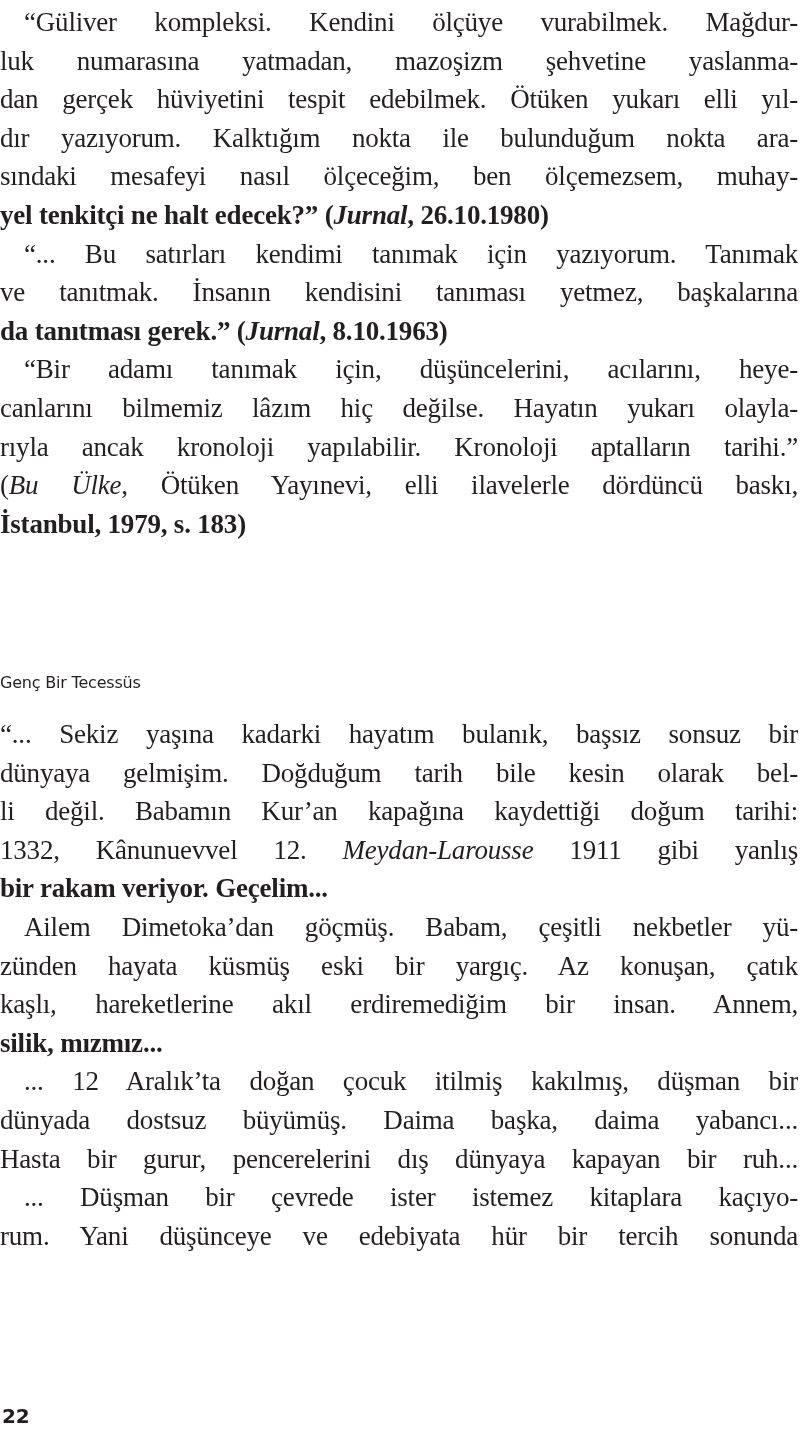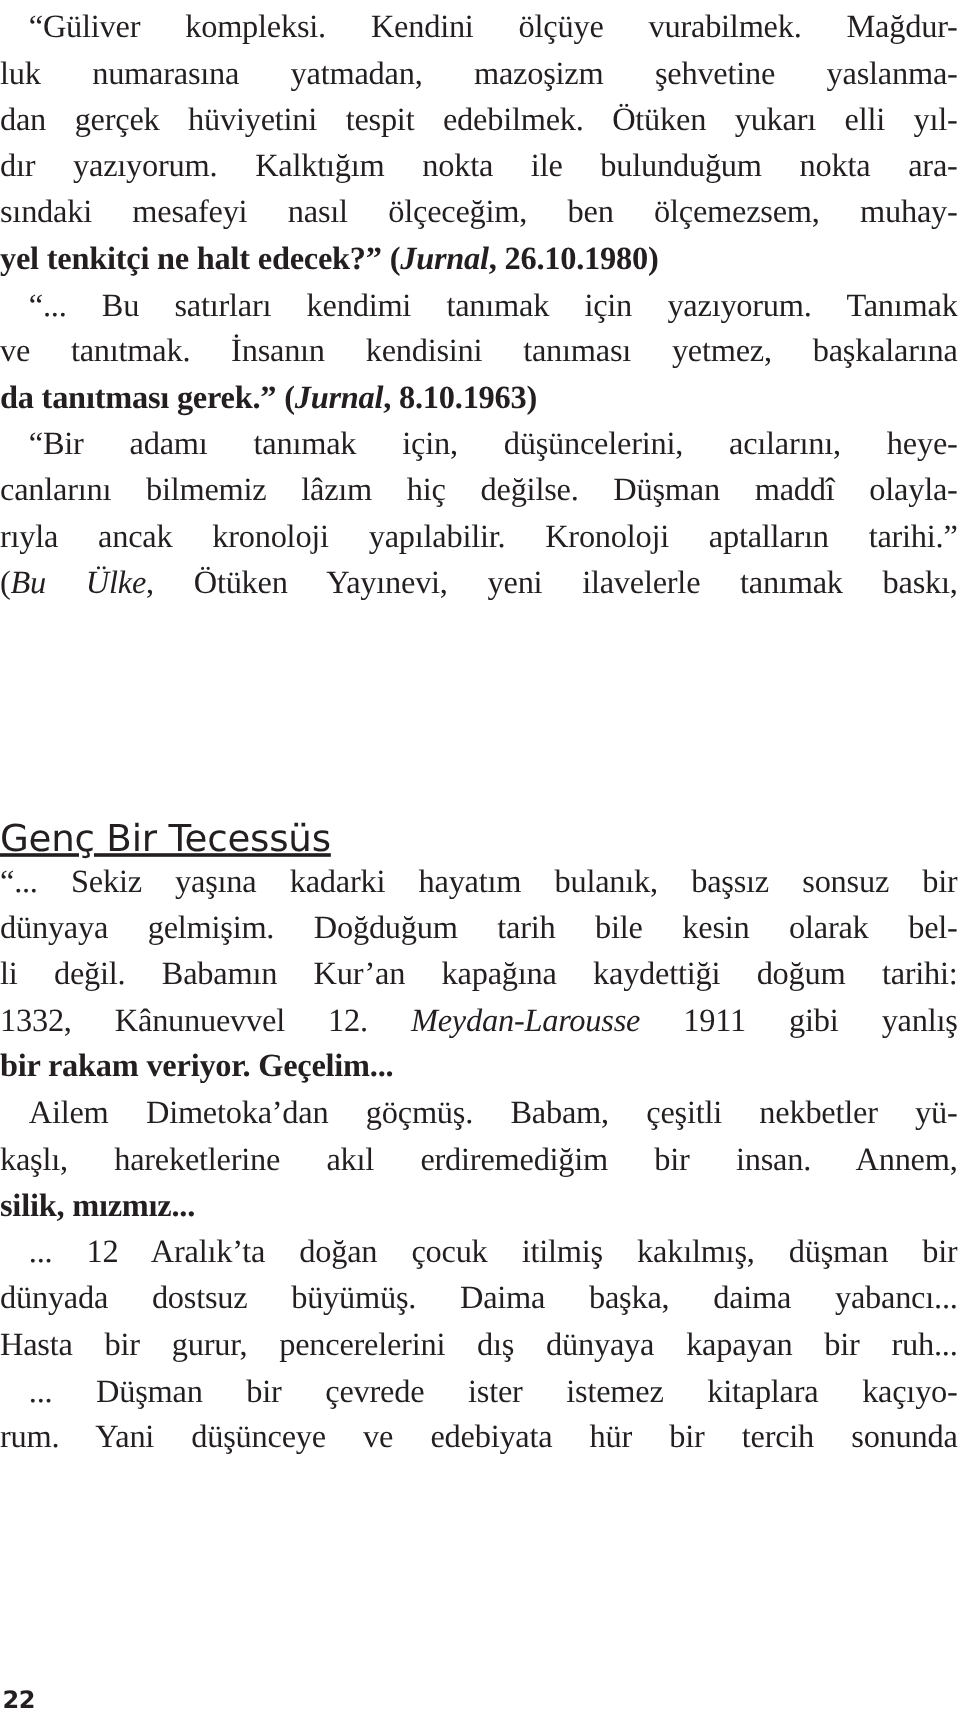--- a/index.html
+++ b/index.html
@@ -19,25 +19,24 @@
     height: 38.6px;
     white-space: nowrap;
     text-align: justify;
     text-align-last: justify;
     width: 798px;
     overflow: hidden;
   }
   .line.last { text-align-last: left; font-weight: bold; }
   .line.indent { padding-left: 24px; width: 774px; }
   .heading {
-    position: absolute; left: 0; top: 680px;
+    position: absolute; left: 0; top: 664px;
     font-family: "DejaVu Sans", "Liberation Sans", sans-serif;
-    font-size: 31px; font-weight: normal;
+    font-size: 16px; font-weight: normal;
     color: #231f20;
-    text-decoration: underline;
   }
   .block2 { position: absolute; left: 0; top: 715px; width: 800px; }
   .pagenum {
     position: absolute; left: 2px; top: 1397px;
     font-family: "DejaVu Sans", "Liberation Sans", sans-serif;
     font-weight: bold; font-size: 20px; color: #231f20;
   }
   i { font-style: italic; }
 </style>
 </head>
@@ -48,32 +47,34 @@
       <span class="line indent"><span>“Güliver kompleksi. Kendini ölçüye vurabilmek. Mağdur-</span></span>
       <span class="line"><span>luk numarasına yatmadan, mazoşizm şehvetine yaslanma-</span></span>
       <span class="line"><span>dan gerçek hüviyetini tespit edebilmek. Ötüken yukarı elli yıl-</span></span>
       <span class="line"><span>dır yazıyorum. Kalktığım nokta ile bulunduğum nokta ara-</span></span>
       <span class="line"><span>sındaki mesafeyi nasıl ölçeceğim, ben ölçemezsem, muhay-</span></span>
       <span class="line last"><span>yel tenkitçi ne halt edecek?” (</span><i>Jurnal</i><span>, 26.10.1980)</span></span>
       <span class="line indent"><span>“... Bu satırları kendimi tanımak için yazıyorum. Tanımak</span></span>
       <span class="line"><span>ve tanıtmak. İnsanın kendisini tanıması yetmez, başkalarına</span></span>
       <span class="line last"><span>da tanıtması gerek.” (</span><i>Jurnal</i><span>, 8.10.1963)</span></span>
       <span class="line indent"><span>“Bir adamı tanımak için, düşüncelerini, acılarını, heye-</span></span>
-      <span class="line"><span>canlarını bilmemiz lâzım hiç değilse. Düşman maddî olayla-</span></span>
+      <span class="line"><span>canlarını bilmemiz lâzım hiç değilse. Hayatın yukarı olayla-</span></span>
       <span class="line"><span>rıyla ancak kronoloji yapılabilir. Kronoloji aptalların tarihi.”</span></span>
-      <span class="line"><span>(</span><i>Bu Ülke</i><span>, Ötüken Yayınevi, yeni ilavelerle tanımak baskı,</span></span>
+      <span class="line"><span>(</span><i>Bu Ülke</i><span>, Ötüken Yayınevi, elli ilavelerle dördüncü baskı,</span></span>
+      <span class="line last"><span>İstanbul, 1979, s. 183)</span></span>
     </div>
   <div class="heading">Genç Bir Tecessüs</div>
   <div id="sec2" class="block2">
       <span class="line"><span>“... Sekiz yaşına kadarki hayatım bulanık, başsız sonsuz bir</span></span>
       <span class="line"><span>dünyaya gelmişim. Doğduğum tarih bile kesin olarak bel-</span></span>
       <span class="line"><span>li değil. Babamın Kur’an kapağına kaydettiği doğum tarihi:</span></span>
       <span class="line"><span>1332, Kânunuevvel 12. </span><i>Meydan-Larousse</i><span> 1911 gibi yanlış</span></span>
       <span class="line last"><span>bir rakam veriyor. Geçelim...</span></span>
       <span class="line indent"><span>Ailem Dimetoka’dan göçmüş. Babam, çeşitli nekbetler yü-</span></span>
+      <span class="line"><span>zünden hayata küsmüş eski bir yargıç. Az konuşan, çatık</span></span>
       <span class="line"><span>kaşlı, hareketlerine akıl erdiremediğim bir insan. Annem,</span></span>
       <span class="line last"><span>silik, mızmız...</span></span>
       <span class="line indent"><span>... 12 Aralık’ta doğan çocuk itilmiş kakılmış, düşman bir</span></span>
       <span class="line"><span>dünyada dostsuz büyümüş. Daima başka, daima yabancı...</span></span>
       <span class="line"><span>Hasta bir gurur, pencerelerini dış dünyaya kapayan bir ruh...</span></span>
       <span class="line indent"><span>... Düşman bir çevrede ister istemez kitaplara kaçıyo-</span></span>
       <span class="line"><span>rum. Yani düşünceye ve edebiyata hür bir tercih sonunda</span></span>
     </div>
   <div class="pagenum">22</div>
 </div>

